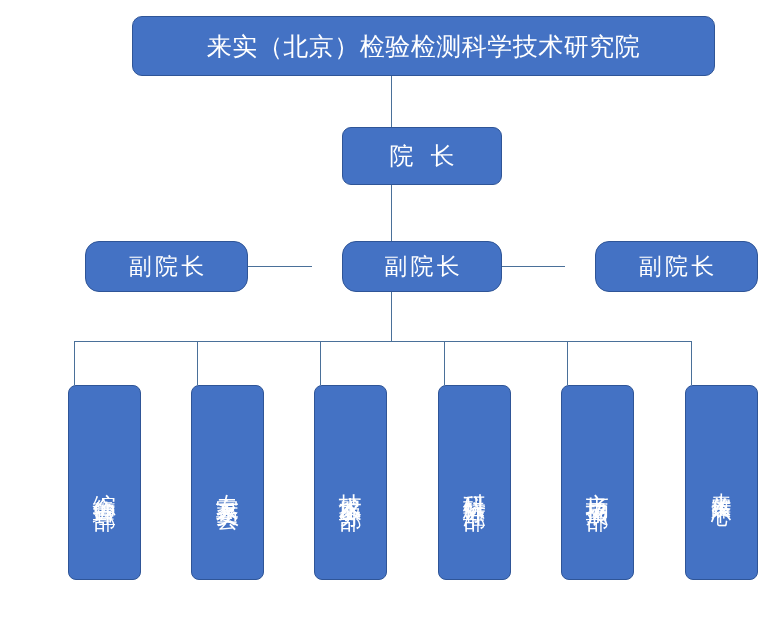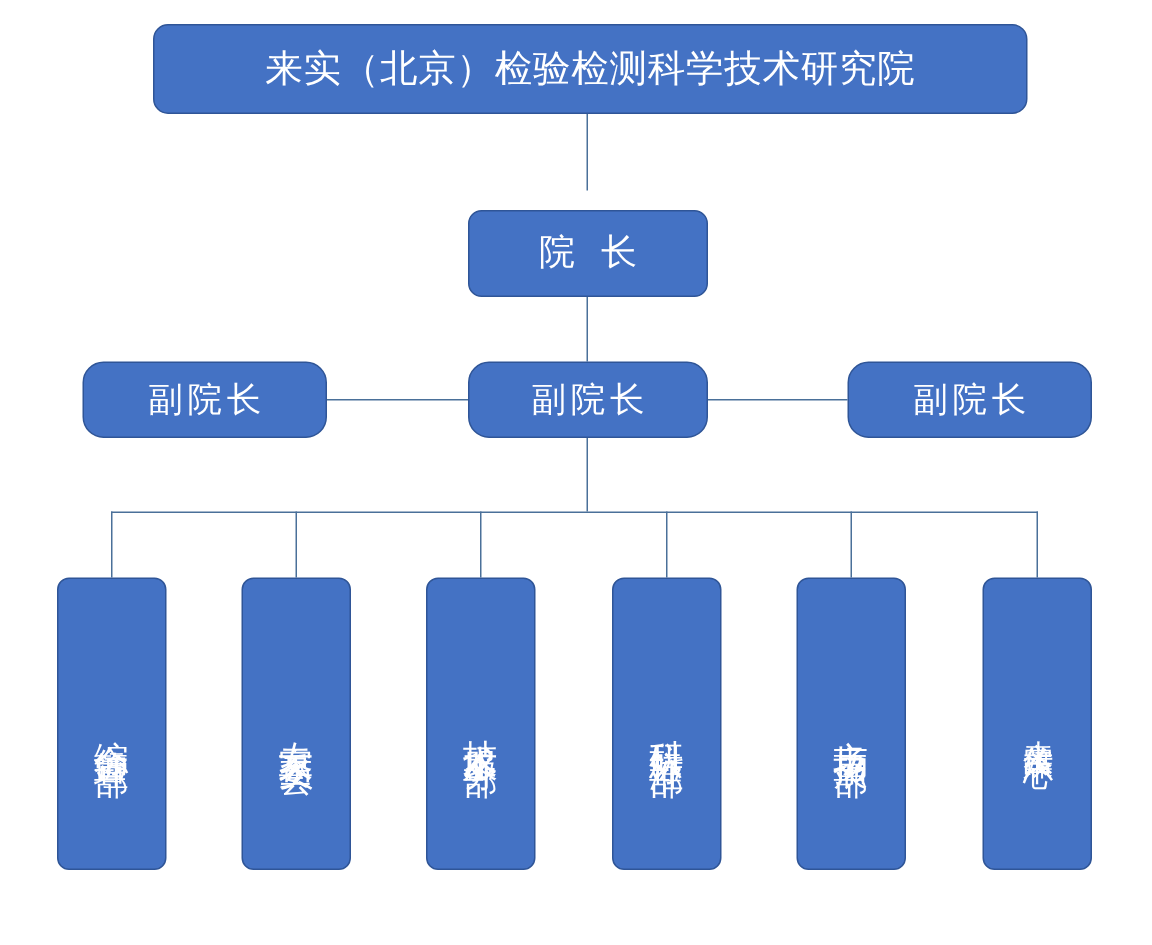--- a/index.html
+++ b/index.html
@@ -35,29 +35,30 @@
     border-radius: 9px;
     color: #ffffff;
     display: flex;
     align-items: center;
     justify-content: center;
     text-align: center;
     font-weight: 400;
     letter-spacing: 0.02em;
     line-height: 1.05;
     user-select: none;
+    margin-left: 30px;
   }
   .node-root {
     left: 102px;  top: 16px;
     width: 583px; height: 60px;
     font-size: 25px;
     border-radius: 10px;
   }
   .node-director {
-    left: 312px; top: 140px;
+    left: 312px; top: 127px;
     width: 160px; height: 58px;
     font-size: 24px;
     letter-spacing: 0.22em;
     text-indent: 0.22em;
   }
   .node-vice {
     top: 241px;
     width: 163px; height: 51px;
     font-size: 23px;
     letter-spacing: 0.14em;

